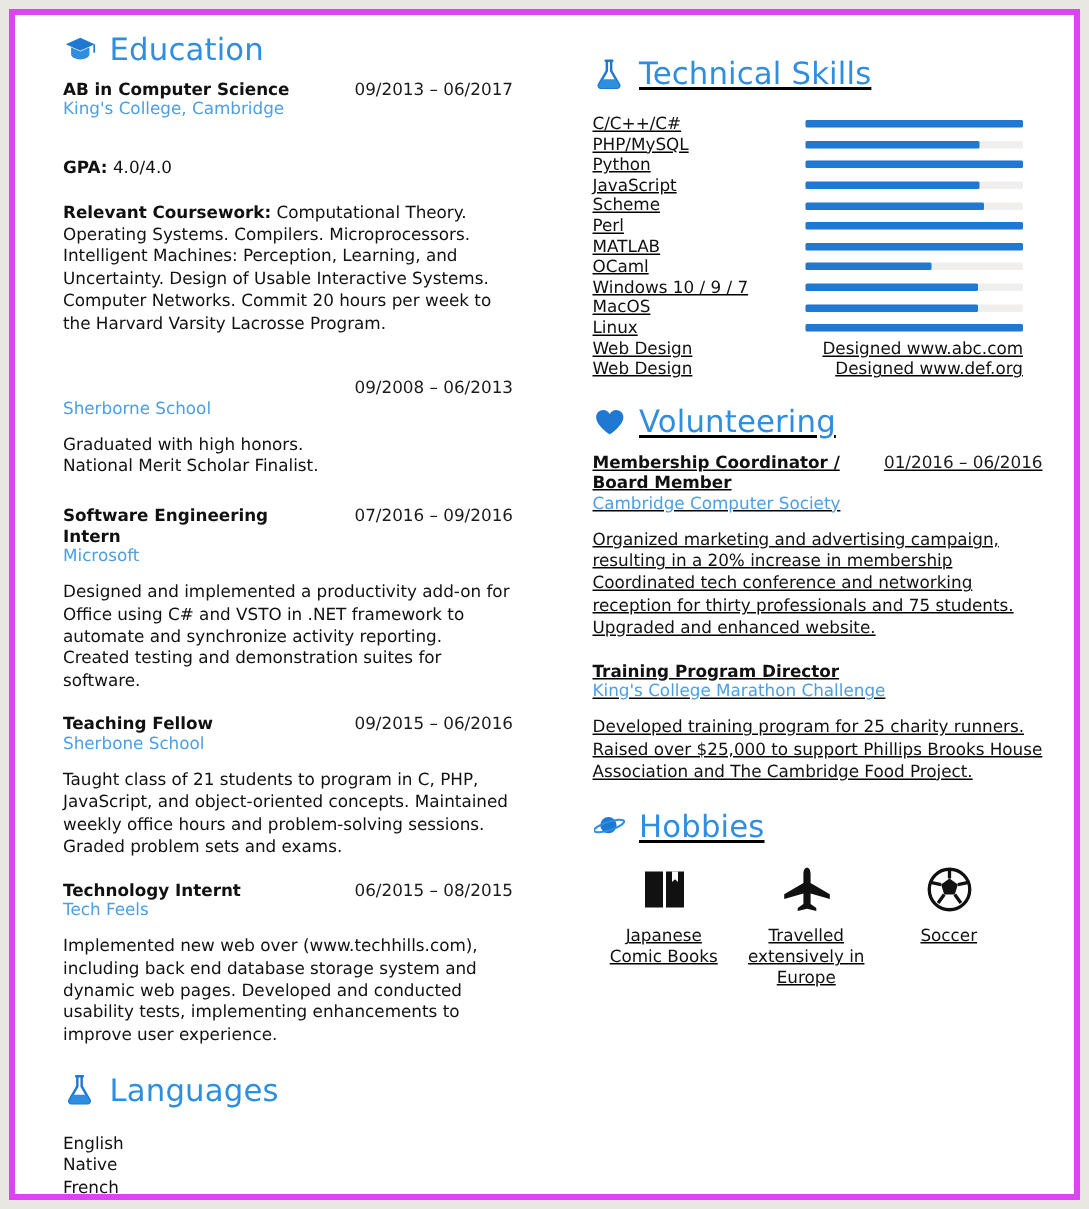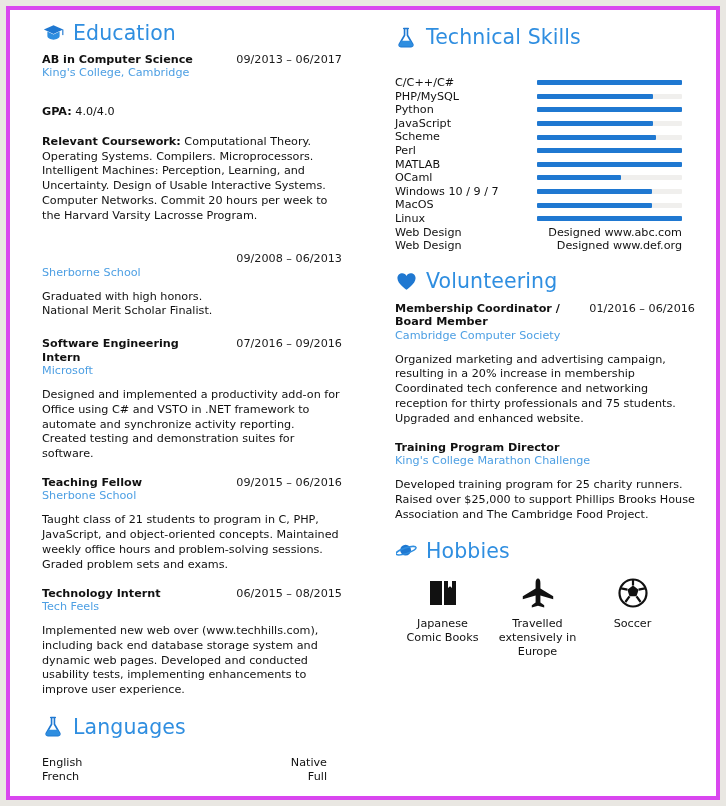--- a/index.html
+++ b/index.html
@@ -42,22 +42,23 @@
 
   .col-left {
     position: absolute;
     left: 32px;
     top: 12px;
     width: 300px;
   }
   .col-right {
     position: absolute;
     left: 385px;
-    top: 16px;
+    top: 28px;
     width: 300px;
+    text-decoration: underline;
   }
 
   
   .section-head {
     display: flex;
     align-items: center;
     gap: 9px;
     margin-bottom: 9px;
   }
   .section-head .sec-icon {
@@ -153,20 +154,21 @@
   }
 
   
   .lang-row {
     display: flex;
     justify-content: space-between;
     font-size: 11.2px;
     color: #111111;
     line-height: 1.28;
     width: 285px;
+    flex-direction: column;
   }
 
   
   .hobbies-grid {
     display: flex;
     margin-top: 14px;
   }
   .hobby {
     flex: 0 0 95px;
     text-align: center;
@@ -294,21 +296,21 @@
         <div class="section-head">
           <span class="sec-icon">
             <svg width="18" height="21" viewBox="0 0 20 23">
               <path d="M7.5 1.5 L12.5 1.5 M8.4 1.5 L8.4 9 L2.6 19 C1.8 20.4 2.8 21.6 4.3 21.6 L15.7 21.6 C17.2 21.6 18.2 20.4 17.4 19 L11.6 9 L11.6 1.5" fill="none" stroke="#1f78d1" stroke-width="1.8" stroke-linejoin="round" stroke-linecap="round"></path>
               <path d="M5.0 15.2 L15.0 15.2 L17.4 19 C18.2 20.4 17.2 21.6 15.7 21.6 L4.3 21.6 C2.8 21.6 1.8 20.4 2.6 19 Z" fill="#2f8ee0"></path>
             </svg>
           </span>
           <span class="sec-title">Technical Skills</span>
         </div>
 
-        <div id="skills-list" style="margin-top:28px;">
+        <div id="skills-list" style="margin-top:16px;">
             <div class="skill-row">
               <div class="skill-name">C/C++/C#</div>
               <div class="skill-track">
                 <div class="skill-fill" style="width: 100%;"></div>
               </div>
             </div>
             <div class="skill-row">
               <div class="skill-name">PHP/MySQL</div>
               <div class="skill-track">
                 <div class="skill-fill" style="width: 80%;"></div>

